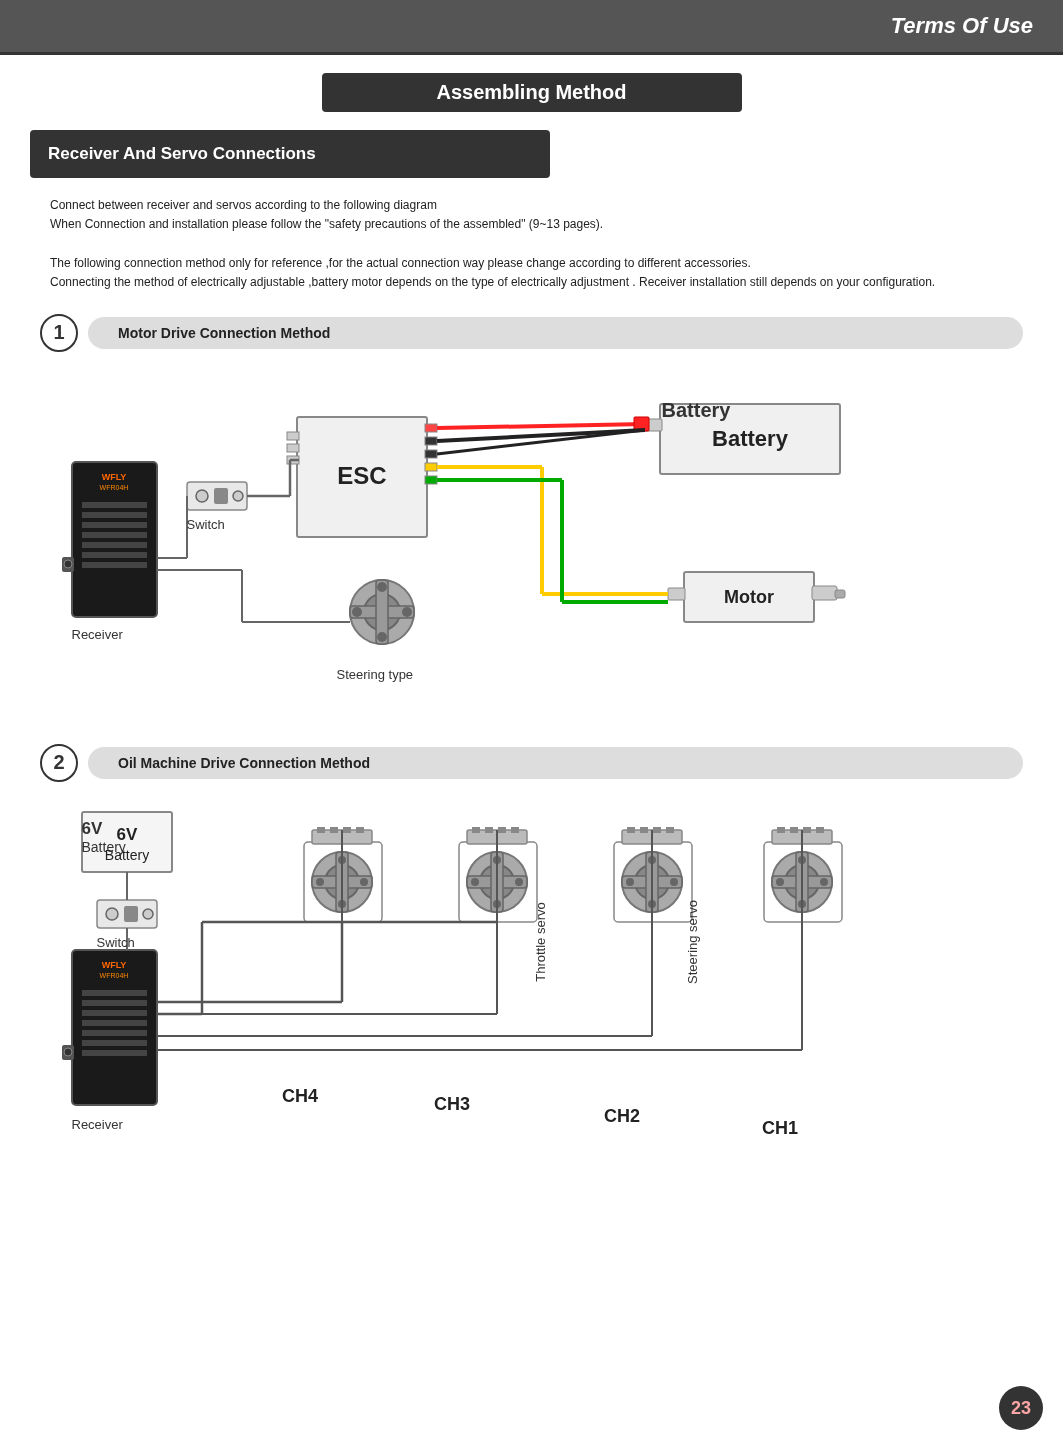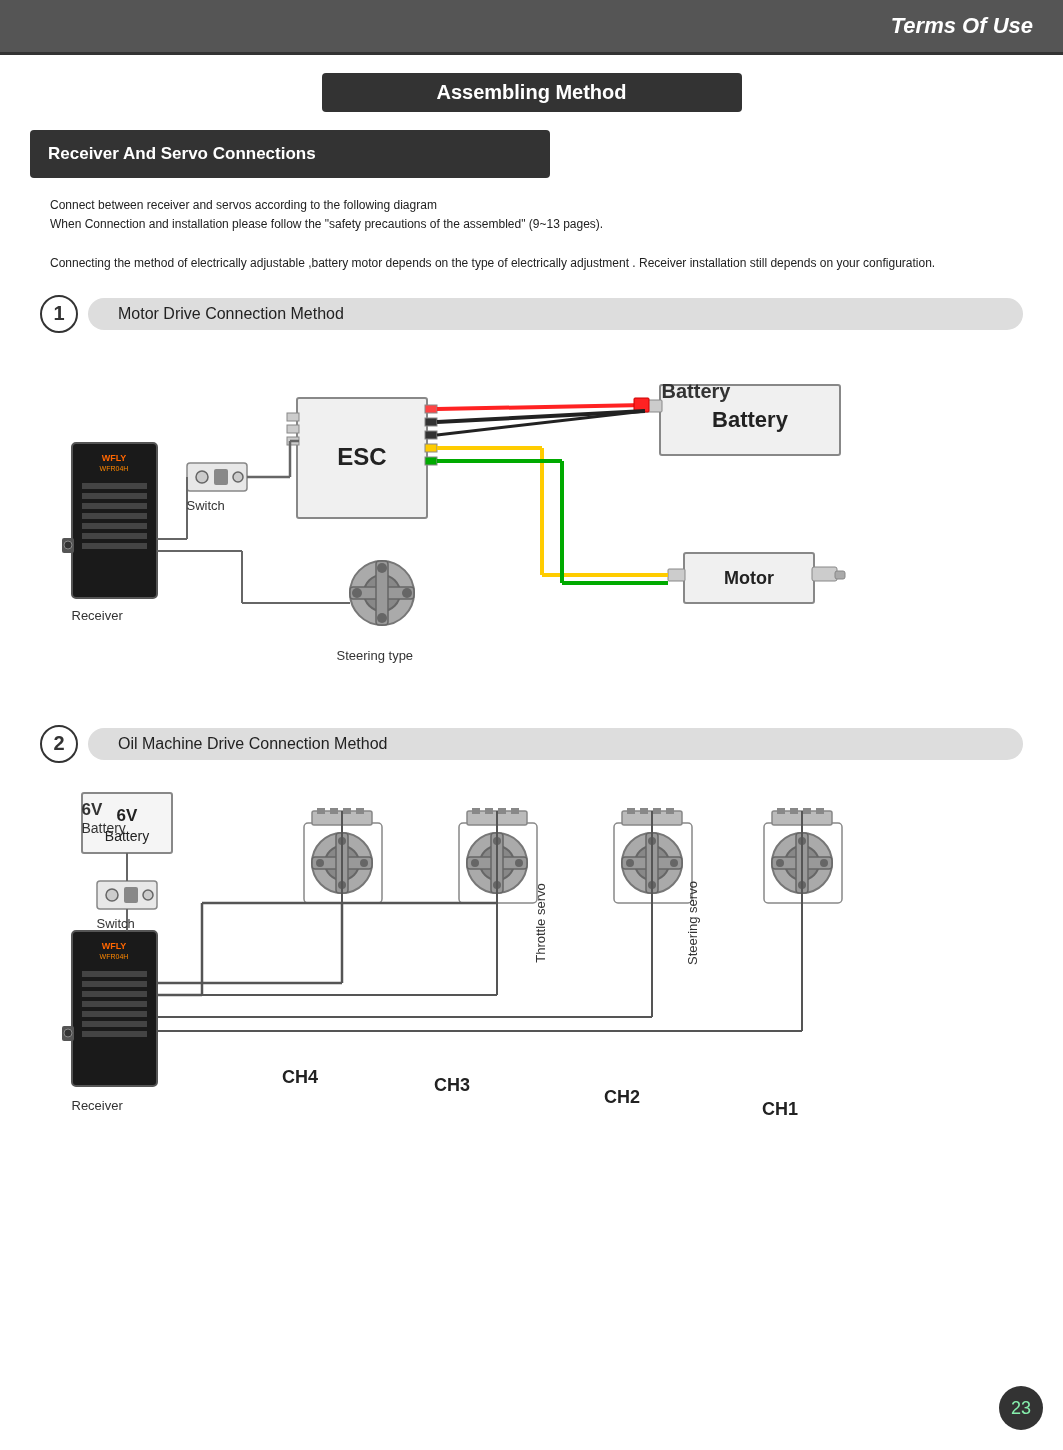--- a/index.html
+++ b/index.html
@@ -91,22 +91,22 @@
       flex-shrink: 0;
     }
     .num-section-title-bar {
       background: #dddddd;
       border-radius: 20px;
       margin-left: 10px;
       padding: 7px 30px;
       flex: 1;
     }
     .num-section-title-bar span {
-      font-size: 16px;
-      font-weight: normal;
+      font-size: 14px;
+      font-weight: bold;
       color: #222;
       text-align: center;
     }
 
     
     .diagram-area-1 {
       position: relative;
       width: 980px;
       height: 360px;
       margin: 10px auto 0;
@@ -140,23 +140,23 @@
       position: absolute;
       bottom: 20px;
       right: 20px;
       width: 44px;
       height: 44px;
       background: #333;
       border-radius: 50%;
       display: flex;
       align-items: center;
       justify-content: center;
-      color: #86efac;
+      color: #fca5a5;
       font-size: 18px;
-      font-weight: normal;
+      font-weight: bold;
     }
 
     
   </style>
 </head>
 <body>
 
 <div class="header-bar">
   <span class="header-title">Terms Of Use</span>
 </div>
@@ -167,20 +167,21 @@
 </div>
 
 <div class="sub-section-bar">
   <span>Receiver And Servo Connections</span>
 </div>
 
 <div class="description">
   <p>Connect between receiver and servos according to the following diagram</p>
   <p>When Connection and installation please follow the "safety precautions of the assembled" (9~13 pages).</p>
   <br>
+  <p>The following connection method only for reference ,for the actual connection way please change according to different accessories.</p>
   <p>Connecting the method of electrically adjustable ,battery motor depends on the type of electrically adjustment . Receiver installation still depends on your configuration.</p>
 </div>
 
 <div class="numbered-section">
   <div class="num-circle">1</div>
   <div class="num-section-title-bar">
     <span>Motor Drive Connection Method</span>
   </div>
 </div>
 

